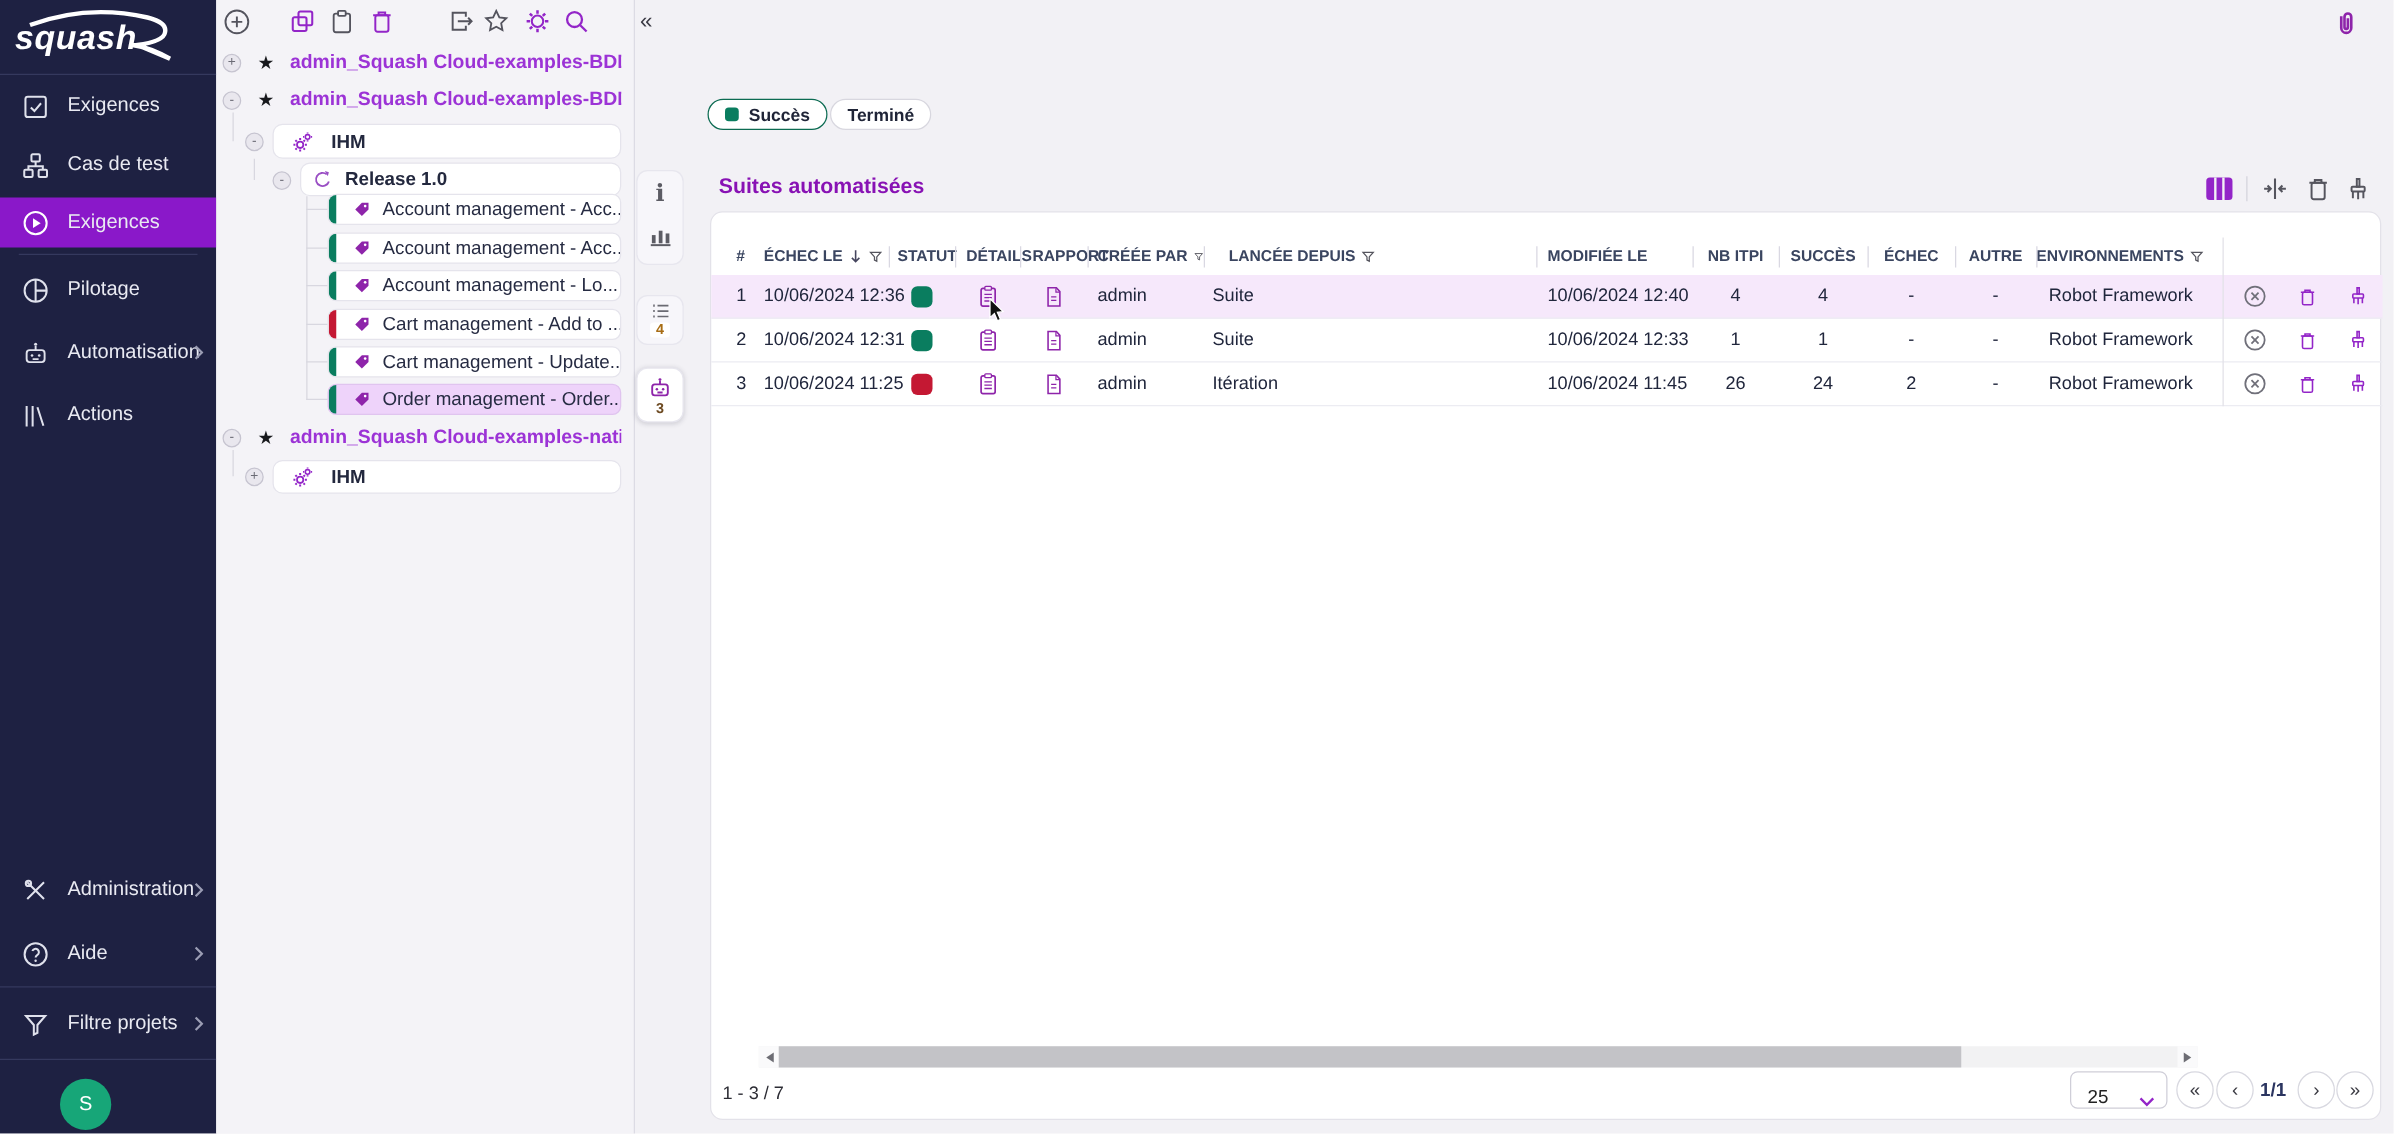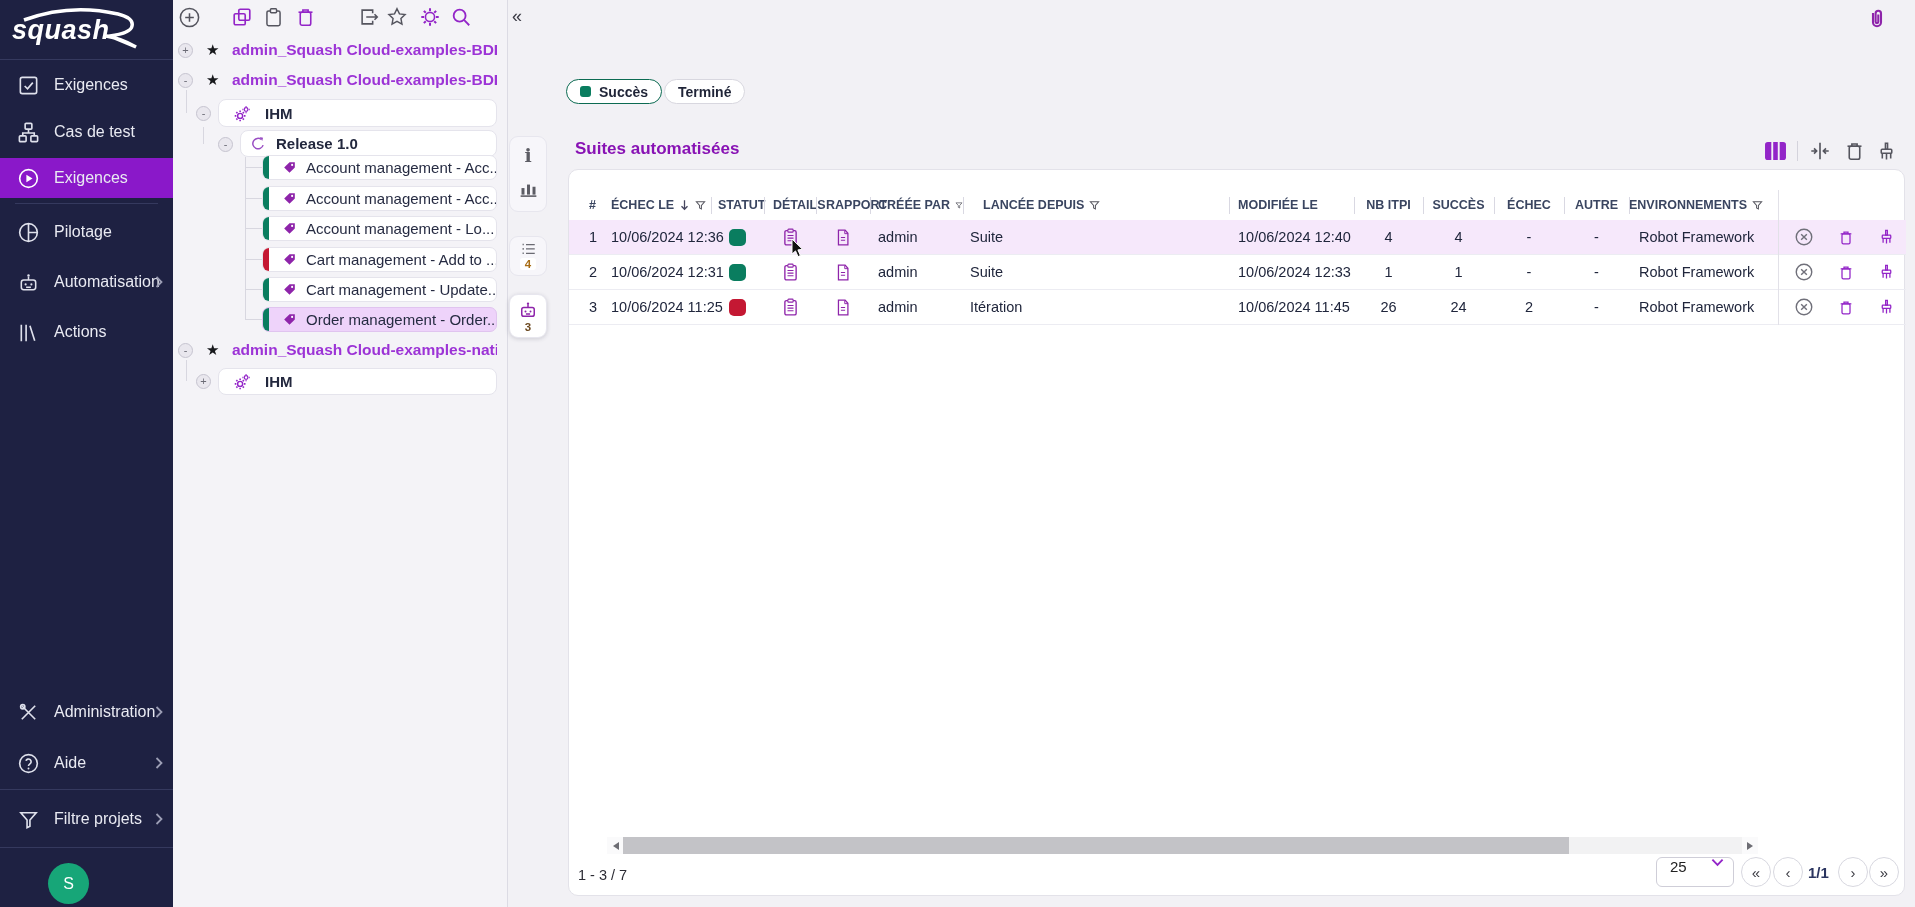--- a/index.html
+++ b/index.html
@@ -58,21 +58,21 @@
 .status[data-state="success"]{background:var(--green)}
 .status[data-state="failure"]{background:var(--red)}
 .acts{display:flex;align-items:center;gap:24px;padding-left:16px}
 .pinsep{position:absolute;left:1209px;top:20px;width:1px;height:135px;background:#e2e1e8;box-shadow:-7px 0 8px -5px rgba(0,0,0,.22)}
 .hsb-track{position:absolute;left:38px;top:667px;width:1151px;height:17px;background:#f2f2f3}
 .hsb-thumb{position:absolute;left:54px;top:667px;width:946px;height:17px;background:#c3c3c7}
 .hsb-arrow{position:absolute;top:667px;width:16px;height:17px;background:#fafafb;display:flex;align-items:center;justify-content:center}
 .tri-l{width:0;height:0;border:4px solid transparent;border-right:6px solid #6d6d74;margin-right:3px}
 .tri-r{width:0;height:0;border:4px solid transparent;border-left:6px solid #6d6d74;margin-left:3px}
 .range{position:absolute;left:9px;top:697px;font-size:14.5px;color:#2c2c34}
-.psel{position:absolute;left:1087px;top:687px;width:78px;height:30px;border:1px solid #cfced8;border-radius:6px;background:#fff;display:flex;align-items:flex-start;font-size:15px;color:#222;padding-left:13px;cursor:pointer}
+.psel{position:absolute;left:1087px;top:687px;width:78px;height:30px;border:1px solid #cfced8;border-radius:6px;background:#fff;display:flex;align-items:flex-end;font-size:15px;color:#222;padding-left:13px;cursor:pointer}
 .psel svg{position:absolute;right:9px}
 .pbtn{position:absolute;top:687px;width:30px;height:30px;border-radius:50%;border:1px solid #d8d8e0;background:#fff;display:flex;align-items:center;justify-content:center;font-size:15px;color:#3a3a42;cursor:pointer}
 .pind{position:absolute;top:694px;font-size:15px;font-weight:600;color:#2b3560}
 </style>
 </head>
 <body>
 
 <div class="app">
 
   <aside class="sidebar">

